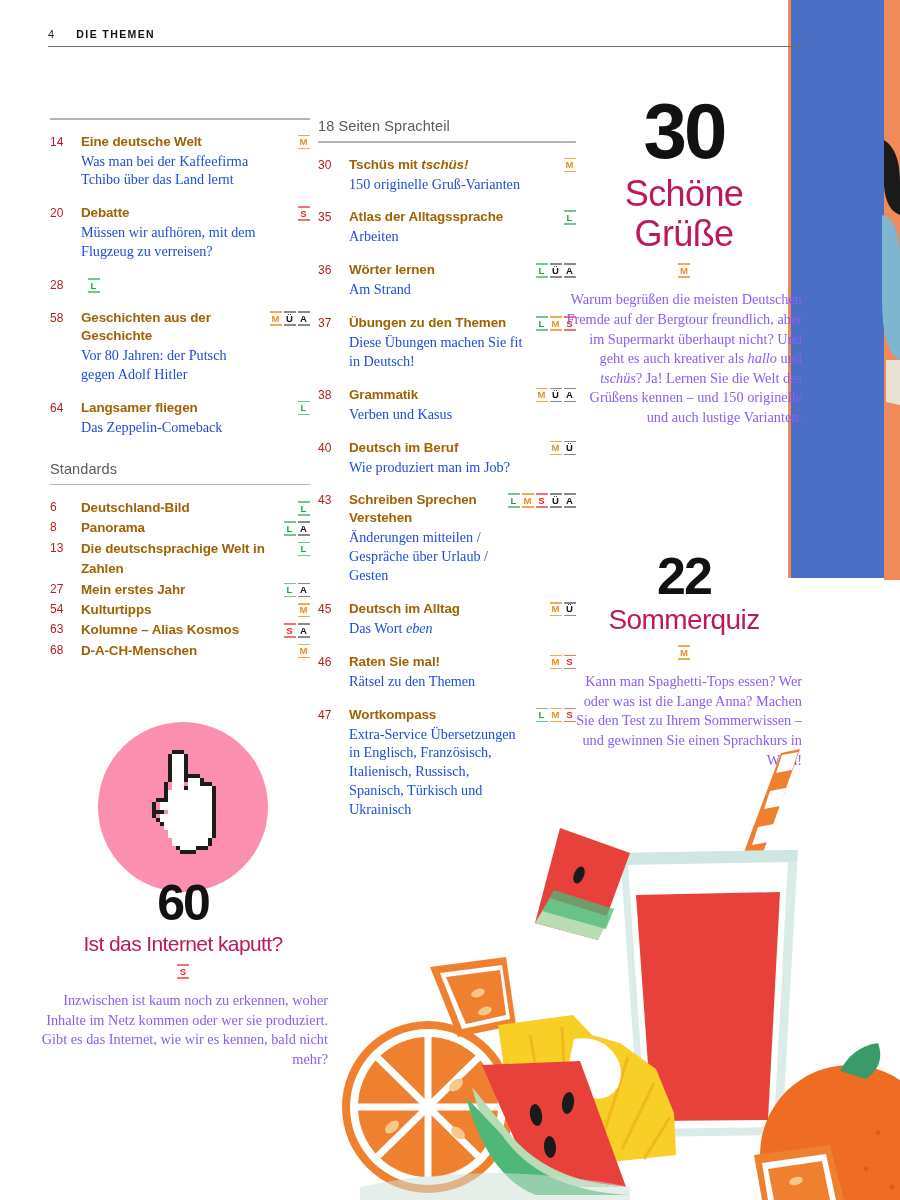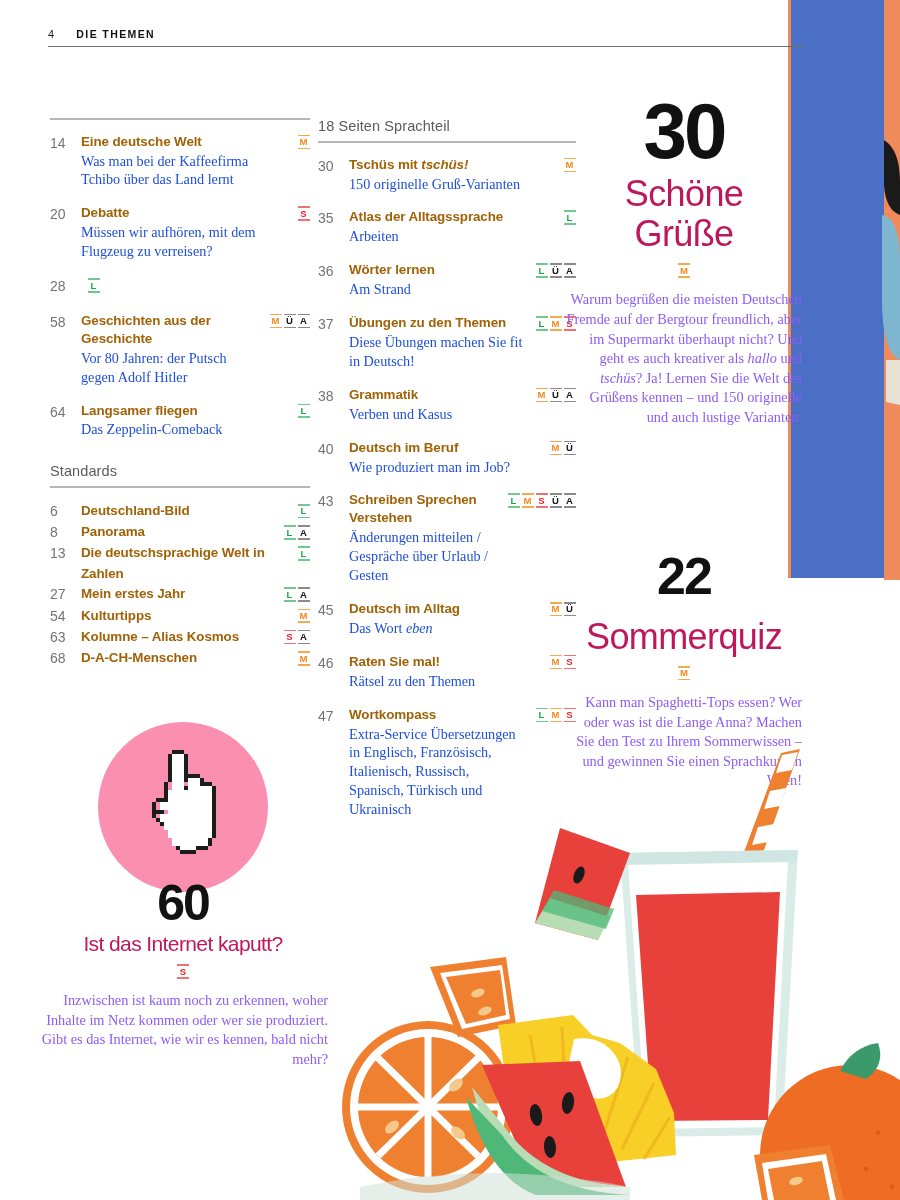--- a/index.html
+++ b/index.html
@@ -62,22 +62,22 @@
 
   
   .entry {
     display: flex;
     align-items: flex-start;
     margin-bottom: 15px;
   }
   .entry .num {
     width: 31px;
     flex: 0 0 31px;
-    font-size: 14px;
-    color: #737373;
+    font-size: 12px;
+    color: #b91c1c;
     font-weight: 400;
     line-height: 1.42;
     padding-top: 1px;
   }
   .entry .body { flex: 1 1 auto; padding-right: 4px; }
   .entry .headline {
     font-family: "Liberation Sans", sans-serif;
     font-weight: 700;
     font-size: 13.4px;
     line-height: 1.34;
@@ -157,21 +157,21 @@
   .rail-30 .big-num { font-size: 78px; line-height: .92; }
   .rail-22 .big-num { font-size: 52px; line-height: .95; letter-spacing: -2px; }
 
   .rail-title {
     font-family: "Liberation Sans", sans-serif;
     font-weight: 400;
     color: #be185d;
     letter-spacing: -.6px;
   }
   .rail-30 .rail-title { font-size: 36px; line-height: 1.12; margin-top: 6px; }
-  .rail-22 .rail-title { font-size: 36px; line-height: 1.1; margin-top: 16px; }
+  .rail-22 .rail-title { font-size: 28px; line-height: 1.1; margin-top: 4px; }
 
   .rail-mark { margin: 9px auto 8px; display: flex; justify-content: center; }
   .rail-body {
     font-family: "Liberation Serif", serif;
     font-size: 14.3px;
     line-height: 1.37;
     color: #8b5cf6;
     text-align: right;
   }
   .rail-body em { font-style: italic; }

